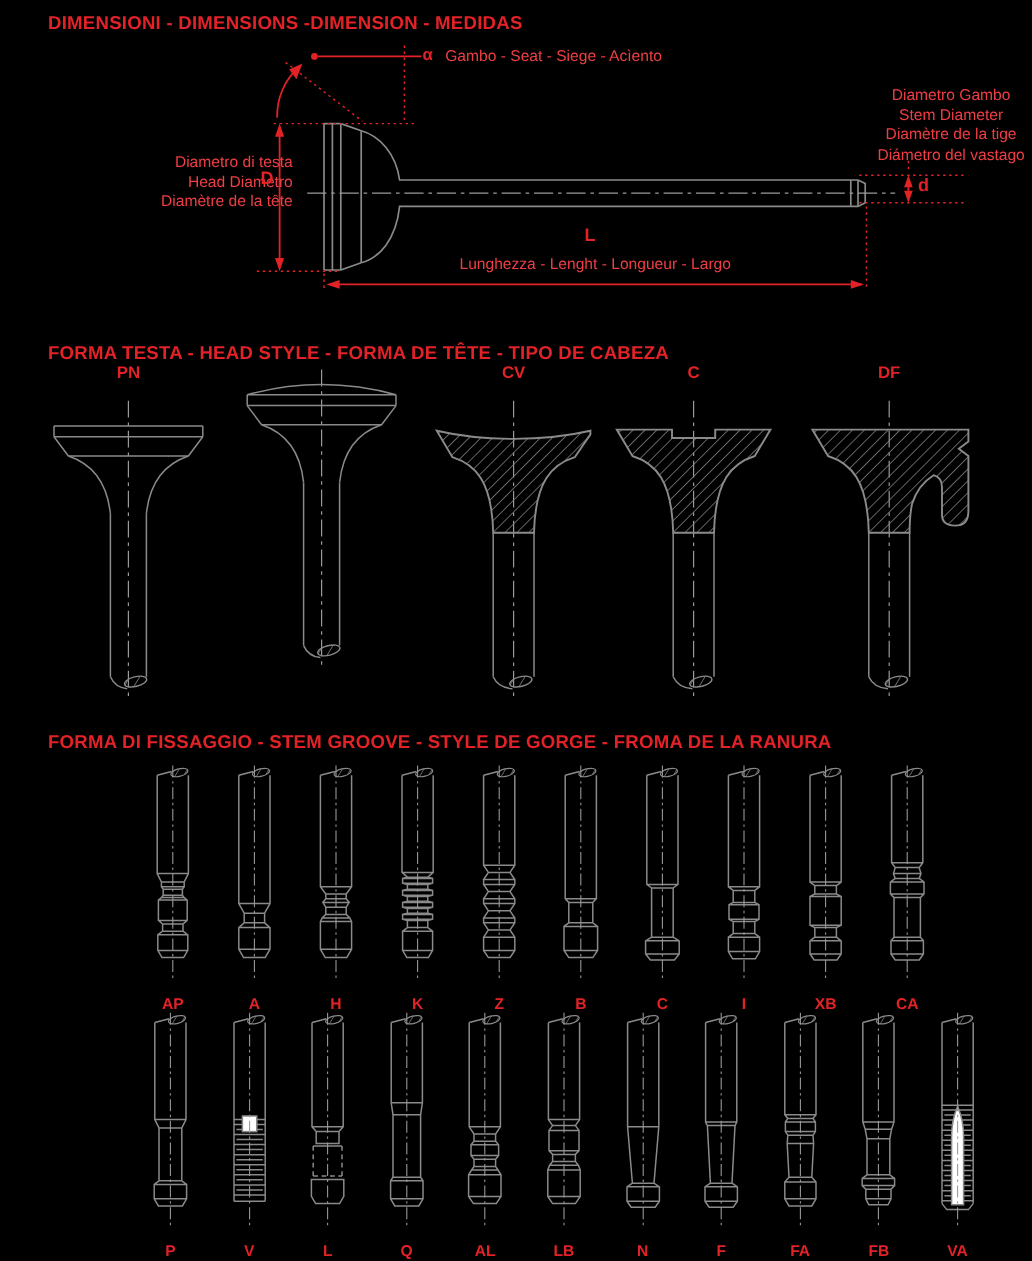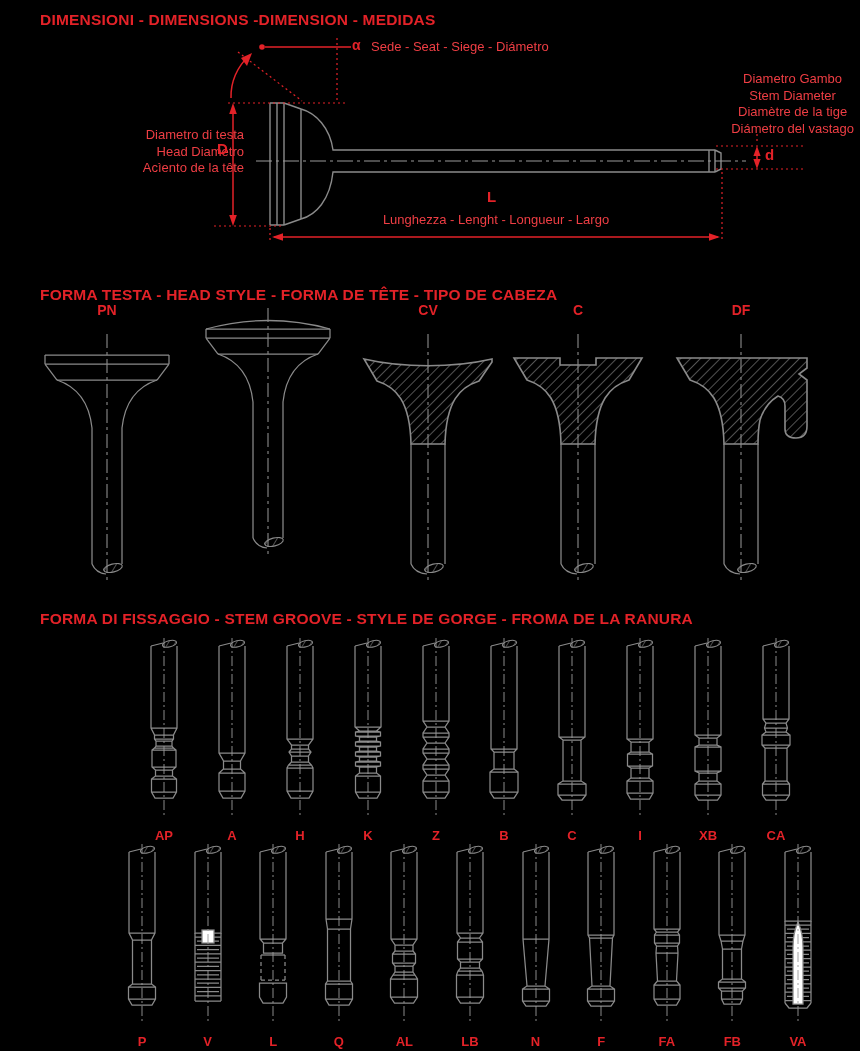--- a/index.html
+++ b/index.html
@@ -14,21 +14,21 @@
   .t-right{right:6px;top:71px;text-align:center;}
   .t-left{left:20px;top:127px;width:224px;text-align:right;line-height:16px;}
   .t-D{left:217px;top:140px;}
   .t-d{left:765px;top:146px;}
   .t-L{left:487px;top:188px;}
   .t-len{left:280px;top:212px;width:432px;text-align:center;}
   .head-col{position:absolute;top:302px;width:160px;text-align:center;}
   .head-label{font-weight:700;font-size:14px;color:#E32228;height:26px;text-align:center;}
   .head-draw svg{display:block;margin:0 auto;}
   .stem-row{position:absolute;display:flex;justify-content:space-between;}
-  .stem-row1{left:132px;top:636px;width:676px;}
+  .stem-row1{left:112px;top:636px;width:676px;}
   .stem-row2{left:110px;top:842px;width:720px;}
   .stem-item{width:64px;text-align:center;}
   .stem-label{font-weight:700;font-size:13px;color:#E32228;margin-top:2px;}
 </style>
 </head>
 <body>
 
 <div class="page">
 
   <div>
@@ -70,33 +70,33 @@
         <polygon points="233,196 229.2,185 236.8,185"></polygon>
         <polygon points="252,23 241,28 247,36"></polygon>
         <polygon points="757,116 753.4,126 760.6,126"></polygon>
         <polygon points="757,139 753.4,129 760.6,129"></polygon>
         <polygon points="272,207 283,203.3 283,210.7"></polygon>
         <polygon points="720,207 709,203.3 709,210.7"></polygon>
       </g>
     </svg>
 
     <div class="dim-bold t-alpha">α</div>
-    <div class="dim-label t-seat">Sede - Seat - Siege - Diámetro</div>
+    <div class="dim-label t-seat">Gambo - Seat - Siege - Acìento</div>
 
     <div class="dim-label block t-right">
       <div>Diametro Gambo</div>
       <div>Stem Diameter</div>
       <div>Diamètre de la tige</div>
       <div>Diámetro del vastago</div>
     </div>
 
     <div class="dim-label block t-left">
       <div>Diametro di testa</div>
       <div>Head Diametro</div>
-      <div>Acìento de la tête</div>
+      <div>Diamètre de la tête</div>
     </div>
 
     <div class="dim-bold t-D">D</div>
     <div class="dim-bold t-d">d</div>
     <div class="dim-bold t-L">L</div>
     <div class="dim-label t-len">Lunghezza - Lenght - Longueur - Largo</div>
   </div>
 
   <div>
     <div class="sec-title" style="left:40px;top:286px;">FORMA TESTA - HEAD STYLE - FORMA DE TÊTE - TIPO DE CABEZA</div>

